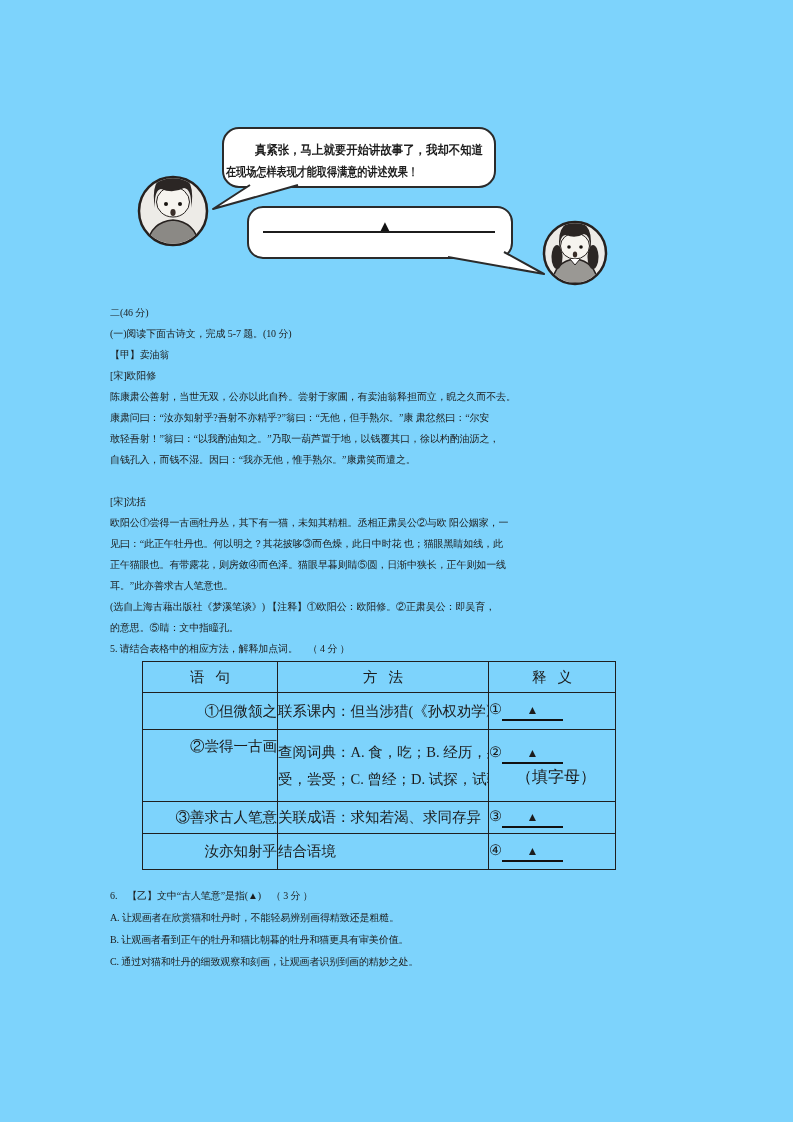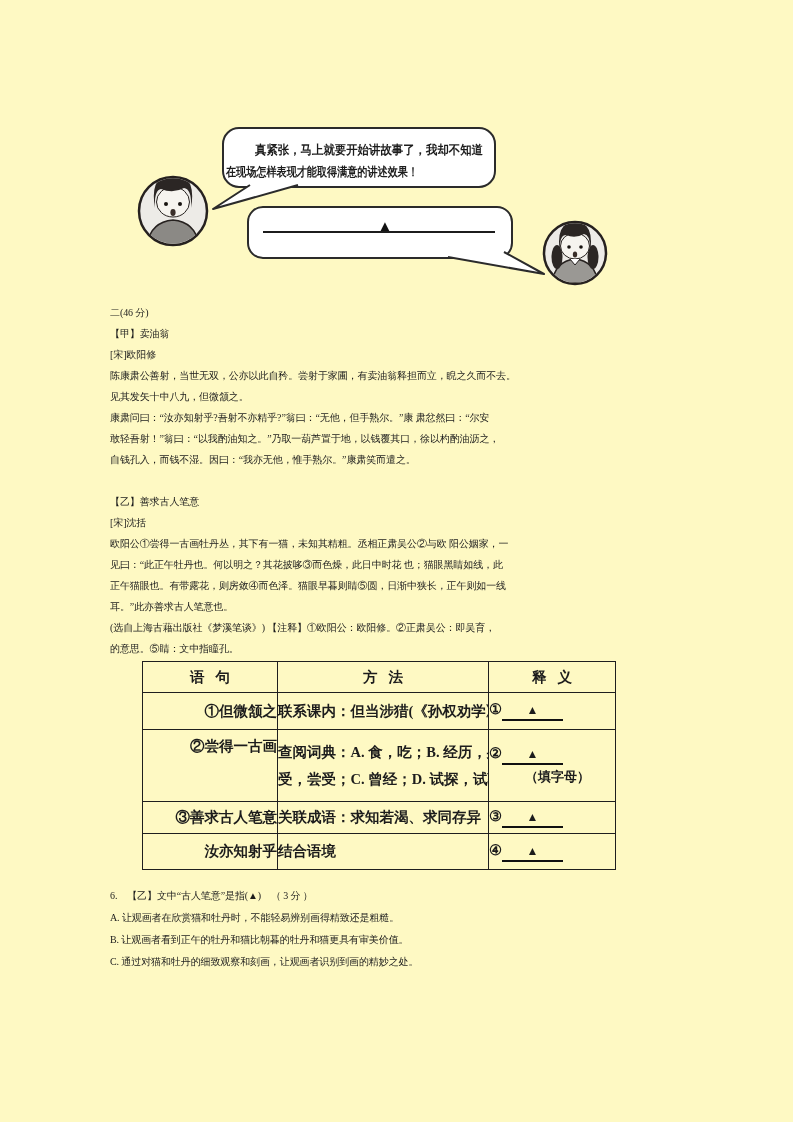--- a/index.html
+++ b/index.html
@@ -1,43 +1,43 @@
 <!DOCTYPE html>
 <html><head>
 <meta charset="utf-8">
 <style>
   html,body { margin:0; padding:0; background:#ffffff; }
   .page {
     position:relative; width:793px; height:1122px; margin:0 auto;
-    background:#fef9c3; color:#1c1c1c; overflow:hidden;
+    background:#7dd3fc; color:#1c1c1c; overflow:hidden;
     font-family:"Liberation Serif","DejaVu Serif",serif;
   }
   
   .illustration { position:absolute; left:120px; top:118px; width:520px; height:190px; }
   .bubble-text { font-family:"DejaVu Sans",sans-serif; font-weight:700; fill:#1c1c1c; font-size:12.5px; }
   
   .content { position:absolute; left:110px; top:302px; width:580px; }
   .ln { height:21px; line-height:21px; font-size:10px; white-space:nowrap; letter-spacing:-0.1px; }
   .ln-blank { height:21px; }
   
   table.q5 { border-collapse:collapse; table-layout:fixed; width:473px; margin:2px 0 0 32px; }
-  table.q5 th, table.q5 td { border:1.6px solid #1f1f1f; font-size:14.5px; font-weight:bold; padding:0; overflow:hidden; }
+  table.q5 th, table.q5 td { border:1.6px solid #1f1f1f; font-size:14.5px; font-weight:normal; padding:0; overflow:hidden; }
   table.q5 th { height:30px; text-align:center; letter-spacing:11px; text-indent:11px; }
   col.c-phrase { width:135px; } col.c-method { width:211px; } col.c-answer { width:127px; }
   tr.r1 td { height:36px; } tr.r2 td { height:64px; } tr.r3 td { height:31px; } tr.r4 td { height:35px; }
   td.phrase { text-align:right; }
   td.phrase.vtop { vertical-align:top; padding-top:7px;margin-top:48px; }
   td.method { padding-left:7px; }
   td.method.center { text-align:center; padding-left:0; }
   td.method .mline { line-height:27px; white-space:nowrap; }
   td.answer { padding-left:11px; }
   .ans-num { font-size:14.5px; }
   .ans-blank { display:inline-block; width:61px; border-bottom:2px solid #111; text-align:center;
                font-size:12px; line-height:12px; height:15px; vertical-align:baseline; }
-  .fill-note { margin-left:36px; margin-top:3px; font-size:13px; }
+  .fill-note { margin-left:27px; margin-top:3px; font-size:16px; }
   
   .q6 { margin-top:15px; }
   .q6 .ln { height:22px; line-height:22px; }
 </style>
 </head>
 <body>
 
 <div class="page">
 
   <svg class="illustration" viewBox="0 0 520 190">
@@ -85,40 +85,40 @@
         <circle cx="449" cy="129" r="1.8" fill="#171310"></circle>
         <circle cx="461" cy="129" r="1.8" fill="#171310"></circle>
         <ellipse cx="455" cy="136.5" rx="2.2" ry="2.9" fill="#3a2f2a"></ellipse>
         <path d="M450,141 L455,147 L460,141" fill="#ffffff" stroke="#26211f" stroke-width="1"></path>
       </g>
     </g>
   </svg>
 
   <div class="content">
     <div class="ln">二(46 分)</div>
+    <div class="ln">(一)阅读下面古诗文，完成 5-7 题。(10 分)</div>
 
     <div class="ln">【甲】卖油翁</div>
     <div class="ln">[宋]欧阳修</div>
     <div class="ln">陈康肃公善射，当世无双，公亦以此自矜。尝射于家圃，有卖油翁释担而立，睨之久而不去。</div>
-    <div class="ln">见其发矢十中八九，但微颔之。</div>
     <div class="ln">康肃问曰：“汝亦知射乎?吾射不亦精乎?”翁曰：“无他，但手熟尔。”康 肃忿然曰：“尔安</div>
     <div class="ln">敢轻吾射！”翁曰：“以我酌油知之。”乃取一葫芦置于地，以钱覆其口，徐以杓酌油沥之，</div>
     <div class="ln">自钱孔入，而钱不湿。因曰：“我亦无他，惟手熟尔。”康肃笑而遣之。</div>
 
     <div class="ln-blank"></div>
 
-    <div class="ln">【乙】善求古人笔意</div>
     <div class="ln">[宋]沈括</div>
     <div class="ln">欧阳公①尝得一古画牡丹丛，其下有一猫，未知其精粗。丞相正肃吴公②与欧 阳公姻家，一</div>
     <div class="ln">见曰：“此正午牡丹也。何以明之？其花披哆③而色燥，此日中时花 也；猫眼黑睛如线，此</div>
     <div class="ln">正午猫眼也。有带露花，则房敛④而色泽。猫眼早暮则睛⑤圆，日渐中狭长，正午则如一线</div>
     <div class="ln">耳。”此亦善求古人笔意也。</div>
     <div class="ln">(选自上海古藉出版社《梦溪笔谈》)  【注释】①欧阳公：欧阳修。②正肃吴公：即吴育，</div>
     <div class="ln">的意思。⑤睛：文中指瞳孔。</div>
 
+    <div class="ln">5. 请结合表格中的相应方法，解释加点词。　（ 4 分 ）</div>
 
     <table class="q5">
       <colgroup>
           <col class="c-phrase">
           <col class="c-method">
           <col class="c-answer">
         </colgroup>
       <tbody>
           <tr>
         <th>语句</th>

